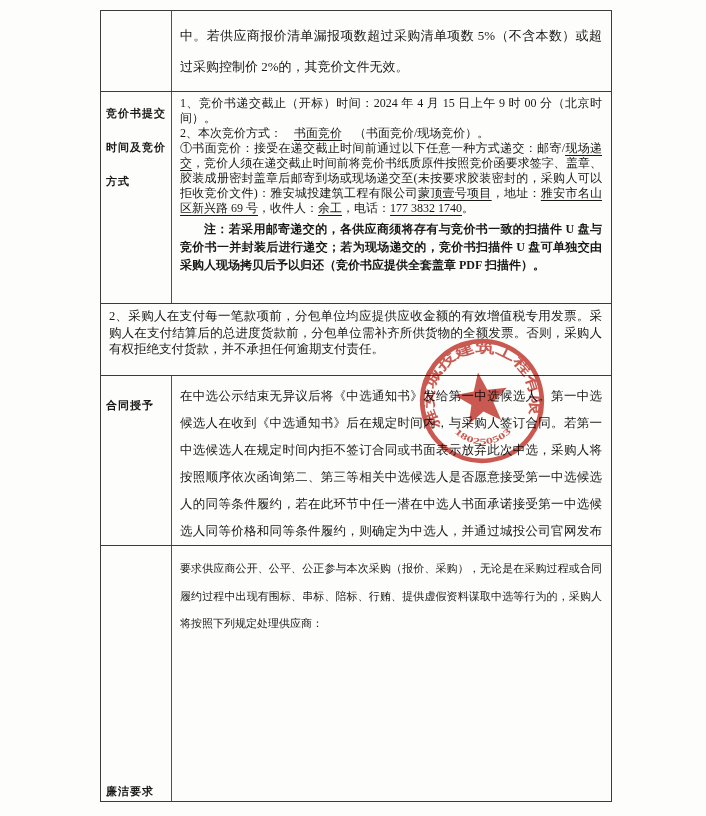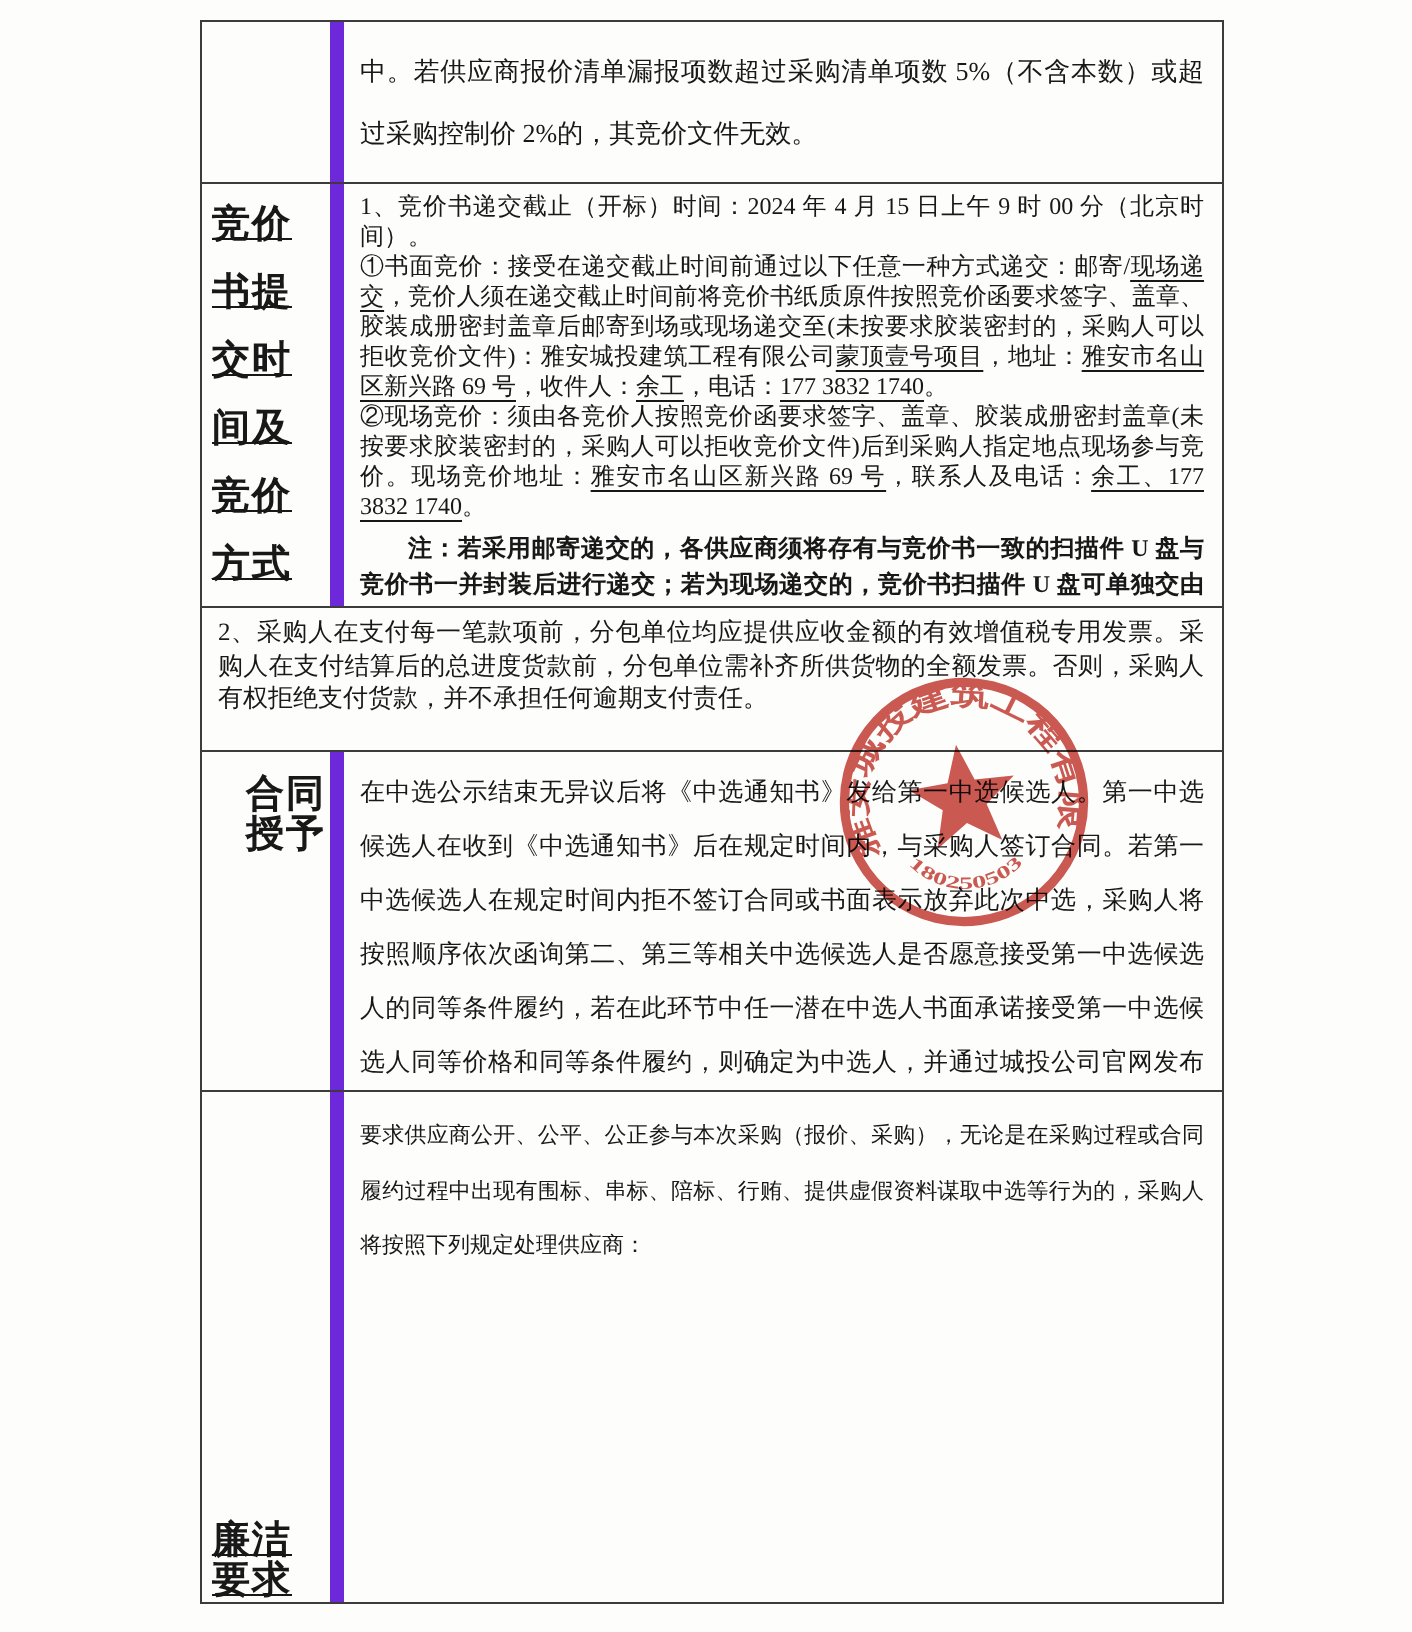--- a/index.html
+++ b/index.html
@@ -16,26 +16,25 @@
     position:absolute;left:100px;top:10px;width:512px;
     border:1px solid #3c3c3c;
     display:flex;flex-direction:column;
     box-sizing:border-box;
     background:transparent;
   }
   .row{display:flex;box-sizing:border-box;}
   .row + .row{border-top:1px solid #3c3c3c;}
   .hd{
     width:71px;flex:0 0 71px;
-    border-right:7px solid #6d28d9;
+    border-right:1px solid #6d28d9;
     box-sizing:border-box;
-    font-weight:bold;font-size:19px;line-height:34px;
+    font-weight:bold;font-size:11px;line-height:34px;
     padding:4px 2px 0 5px;
     letter-spacing:1px;
-    text-decoration:underline;
   }
   .hd.center{display:flex;align-items:flex-end;padding-top:0;line-height:20px;}
   .hd.top{padding-top:12px;}
   .ct{
     flex:1;box-sizing:border-box;overflow:hidden;
     padding:0 9px 0 8px;
   }
   .ct p{margin:0;text-align:justify;}
   
   .r1 .ct{padding-top:9px;}
@@ -74,22 +73,22 @@
         <p><span>中。若供应商报价清单漏报项数超过采购清单项数 5%（不含本数）或超过采购控制价 2%的，其竞价文件无效。</span></p>
       </div>
     </div>
 
     <div class="row r2" style="height:212px">
       <div class="hd">
         <span>竞价书提交时间及竞价方式</span>
       </div>
       <div class="ct">
         <p><span>1、竞价书递交截止（开标）时间：2024 年 4 月 15 日上午 9 时 00 分（北京时间）。</span></p>
+        <p><span>2、本次竞价方式：　</span><span class="u">书面竞价</span><span>　（书面竞价/现场竞价）。</span></p>
         <p><span>①书面竞价：接受在递交截止时间前通过以下任意一种方式递交：邮寄/</span><span class="u">现场递交</span><span>，竞价人须在递交截止时间前将竞价书纸质原件按照竞价函要求签字、盖章、胶装成册密封盖章后邮寄到场或现场递交至(未按要求胶装密封的，采购人可以拒收竞价文件)：雅安城投建筑工程有限公司</span><span class="u">蒙顶壹号项目</span><span>，地址：</span><span class="u">雅安市名山区新兴路 69 号</span><span>，收件人：</span><span class="u">余工</span><span>，电话：</span><span class="u">177 3832 1740</span><span>。</span></p>
-        <p><span>②现场竞价：须由各竞价人按照竞价函要求签字、盖章、胶装成册密封盖章(未按要求胶装密封的，采购人可以拒收竞价文件)后到采购人指定地点现场参与竞价。现场竞价地址：</span><span class="u">雅安市名山区新兴路 69 号</span><span>，联系人及电话：</span><span class="u">余工、177 3832 1740</span><span>。</span></p>
         <p class="note"><span>注：若采用邮寄递交的，各供应商须将存有与竞价书一致的扫描件 U 盘与竞价书一并封装后进行递交；若为现场递交的，竞价书扫描件 U 盘可单独交由采购人现场拷贝后予以归还（竞价书应提供全套盖章 PDF 扫描件）。</span></p>
       </div>
     </div>
 
     <div class="row r3" style="height:72px">
       <div class="ct">
         <p><span>2、采购人在支付每一笔款项前，分包单位均应提供应收金额的有效增值税专用发票。采购人在支付结算后的总进度货款前，分包单位需补齐所供货物的全额发票。否则，采购人有权拒绝支付货款，并不承担任何逾期支付责任。</span></p>
       </div>
     </div>
 

